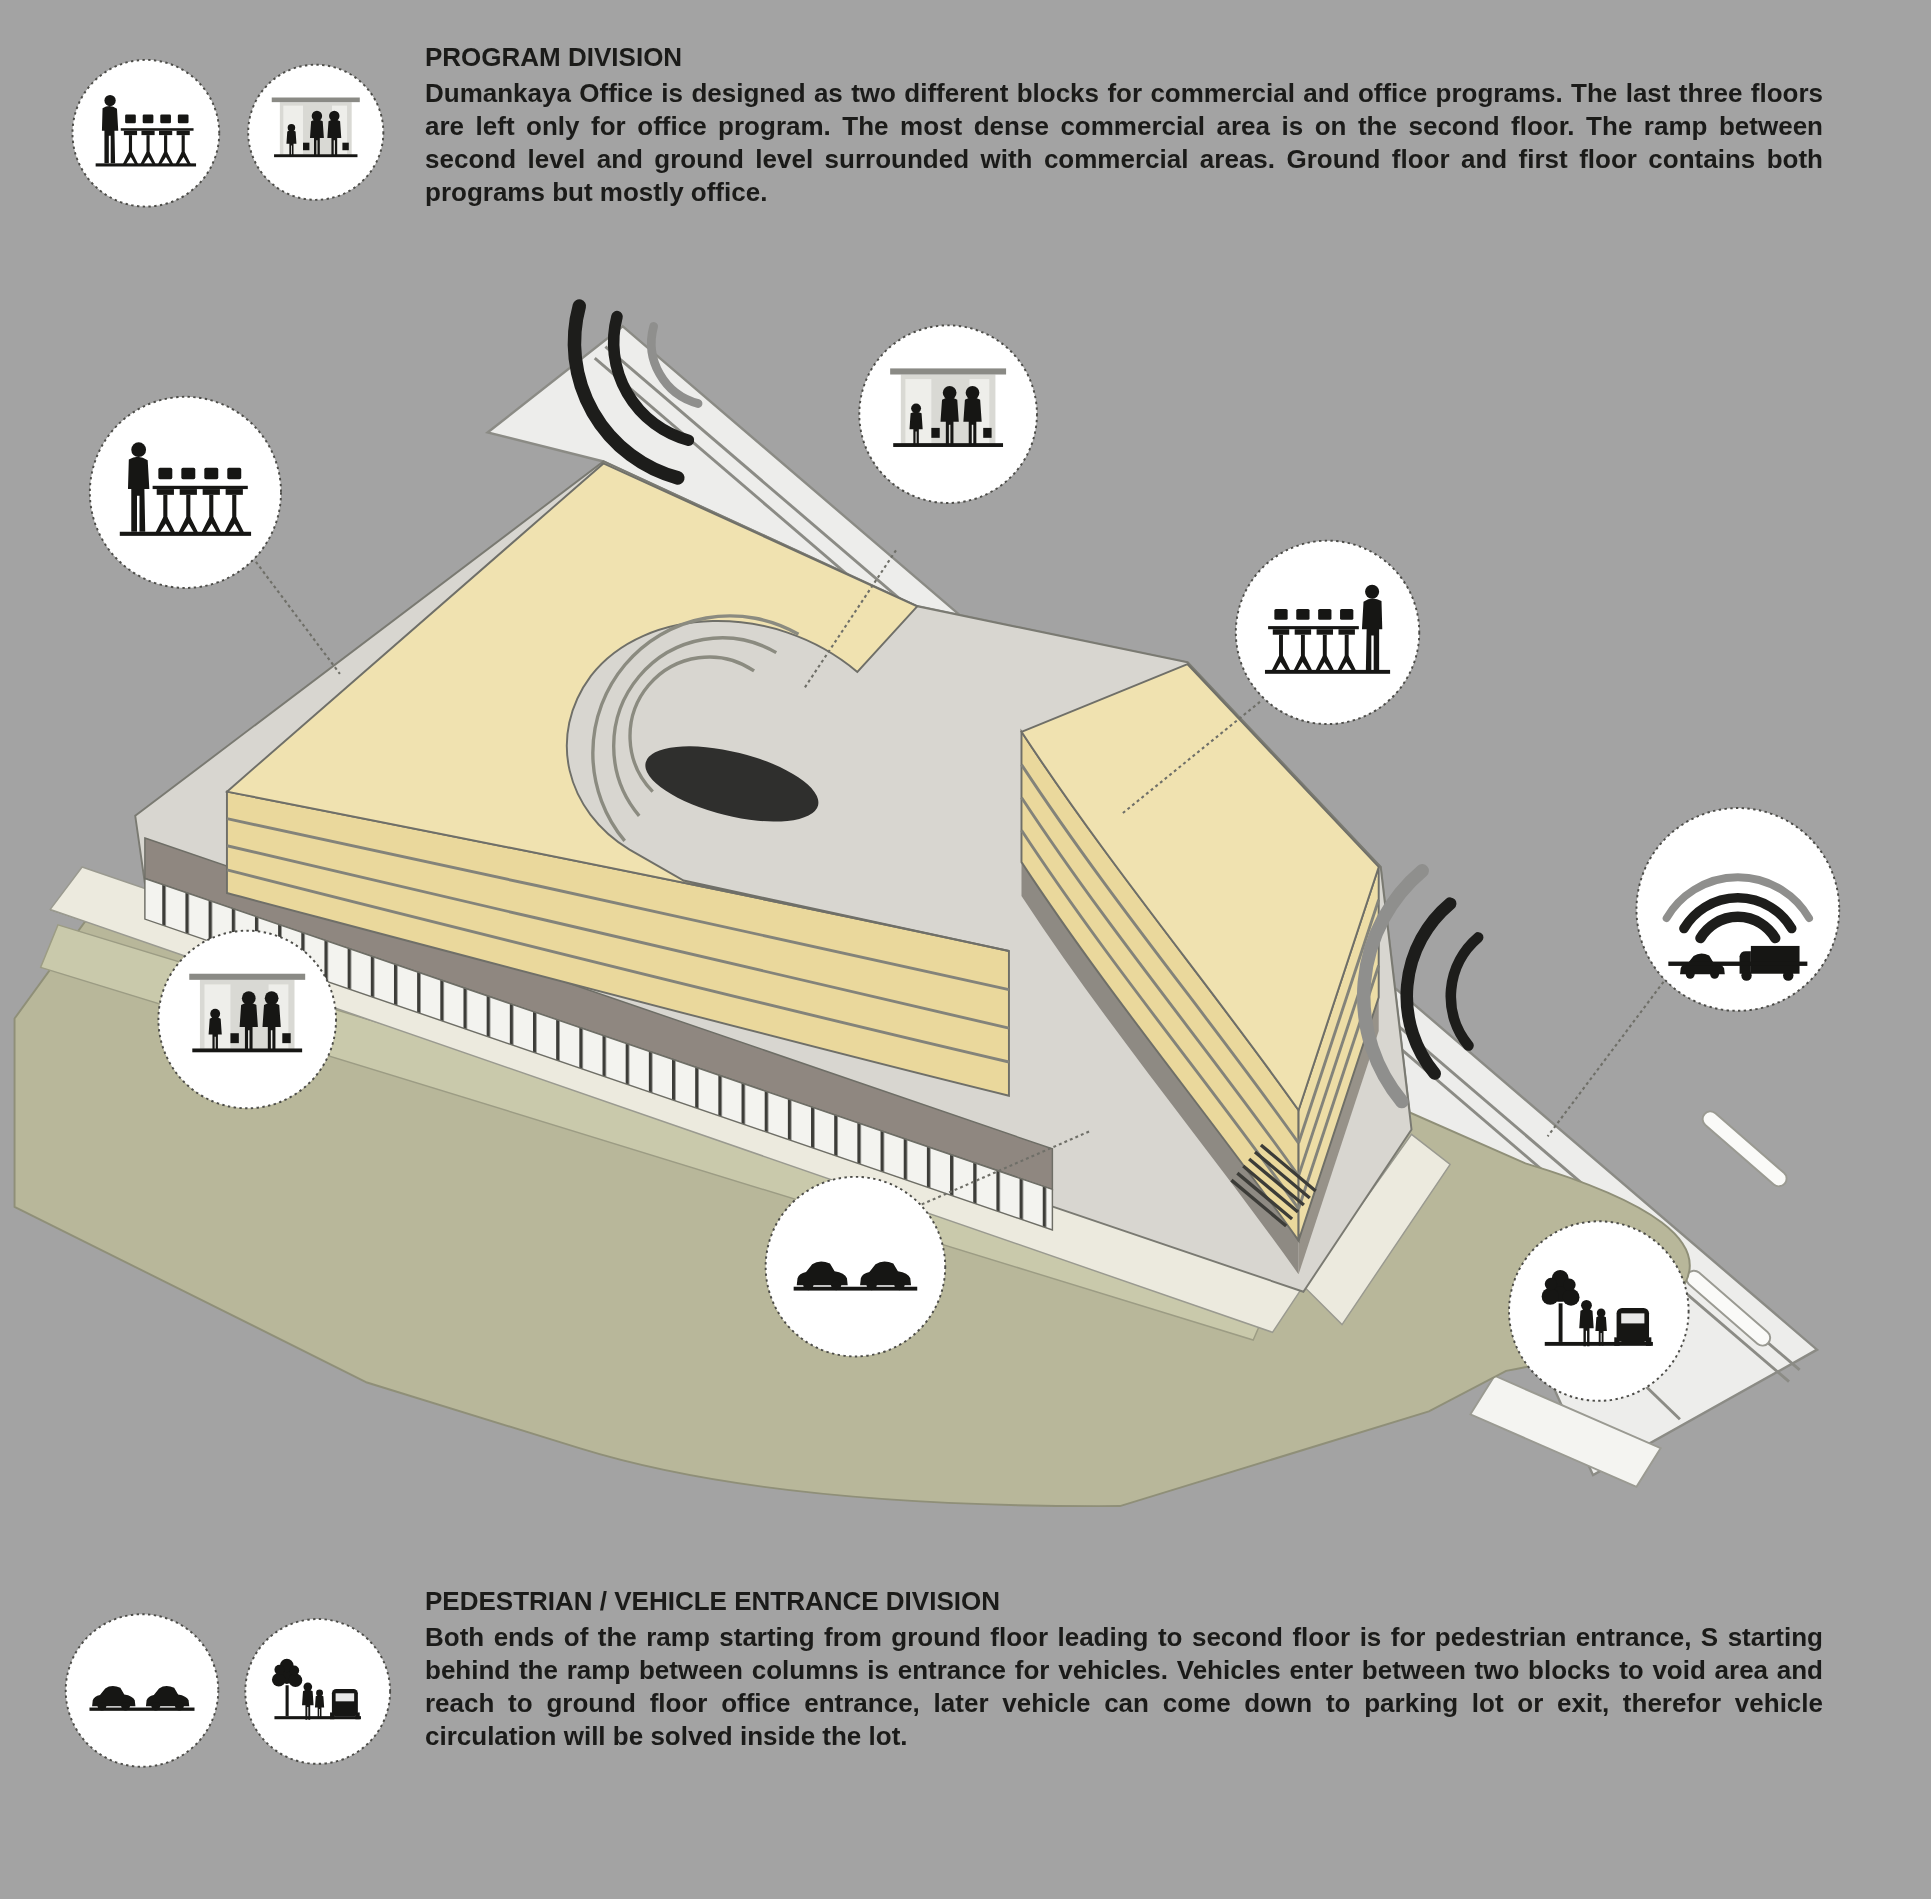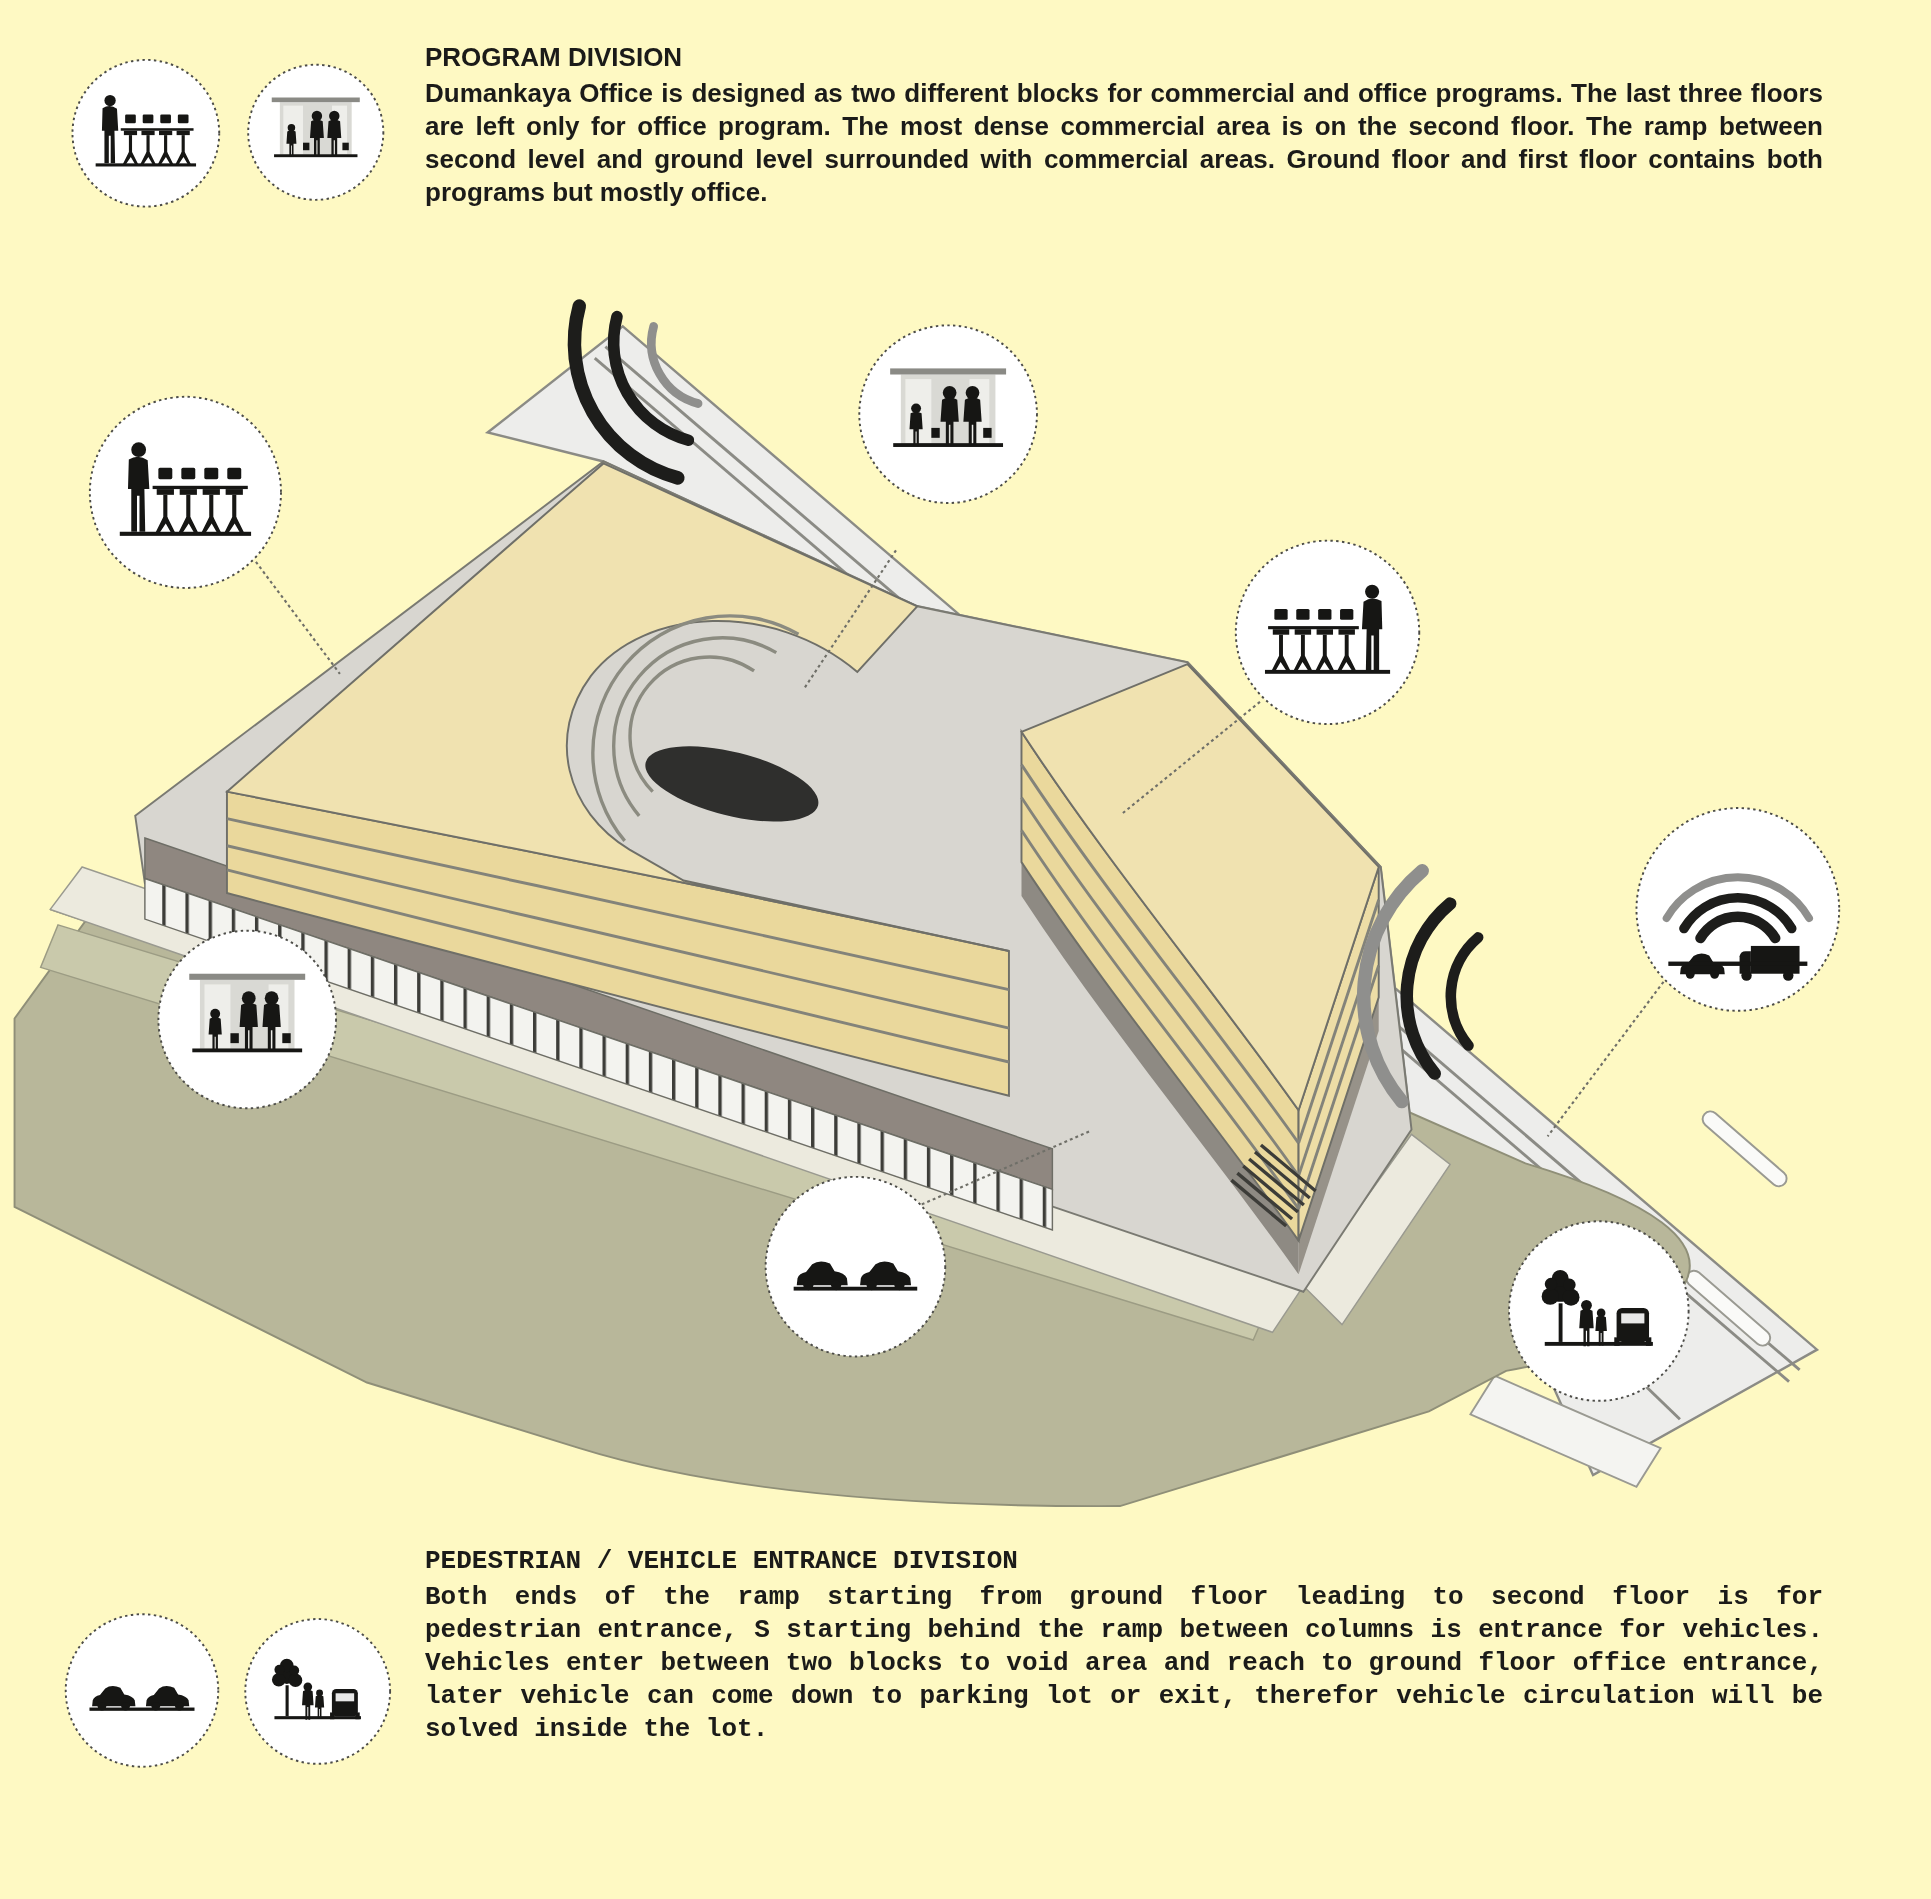--- a/index.html
+++ b/index.html
@@ -1,23 +1,23 @@
 <!DOCTYPE html>
 <html><head>
 <meta charset="utf-8">
 <style>
   html,body{margin:0;padding:0;background:#ffffff;}
-  .canvas{position:relative;width:1931px;height:1899px;background:#fef9c3;overflow:hidden;
+  .canvas{position:relative;width:1931px;height:1899px;background:#a3a3a3;overflow:hidden;
           font-family:"Liberation Sans",sans-serif;}
   .diagram-svg{position:absolute;left:0;top:0;}
   .textblock{position:absolute;left:425px;width:1398px;color:#1b1b19;
              font:700 26px/33px "Liberation Sans",sans-serif;text-align:justify;}
   .textblock .tb-title{margin-bottom:2.9px;}
   #tb-top{top:41px;}
-  #tb-bottom{top:1545px;font-family:Liberation Mono, monospace;}
+  #tb-bottom{top:1585px;}
   .anno{fill:#ffffff;stroke:#4c4c48;stroke-width:2;stroke-dasharray:2.5 3.5;}
   .leader{stroke:#6f6f68;stroke-width:2.2;stroke-dasharray:3 3.2;fill:none;}
   .edge{stroke:#6f6f68;stroke-width:2;}
   .band{stroke:#83837a;stroke-width:3;fill:none;}
 </style>
 </head>
 <body>
 
 <div class="canvas">
 

